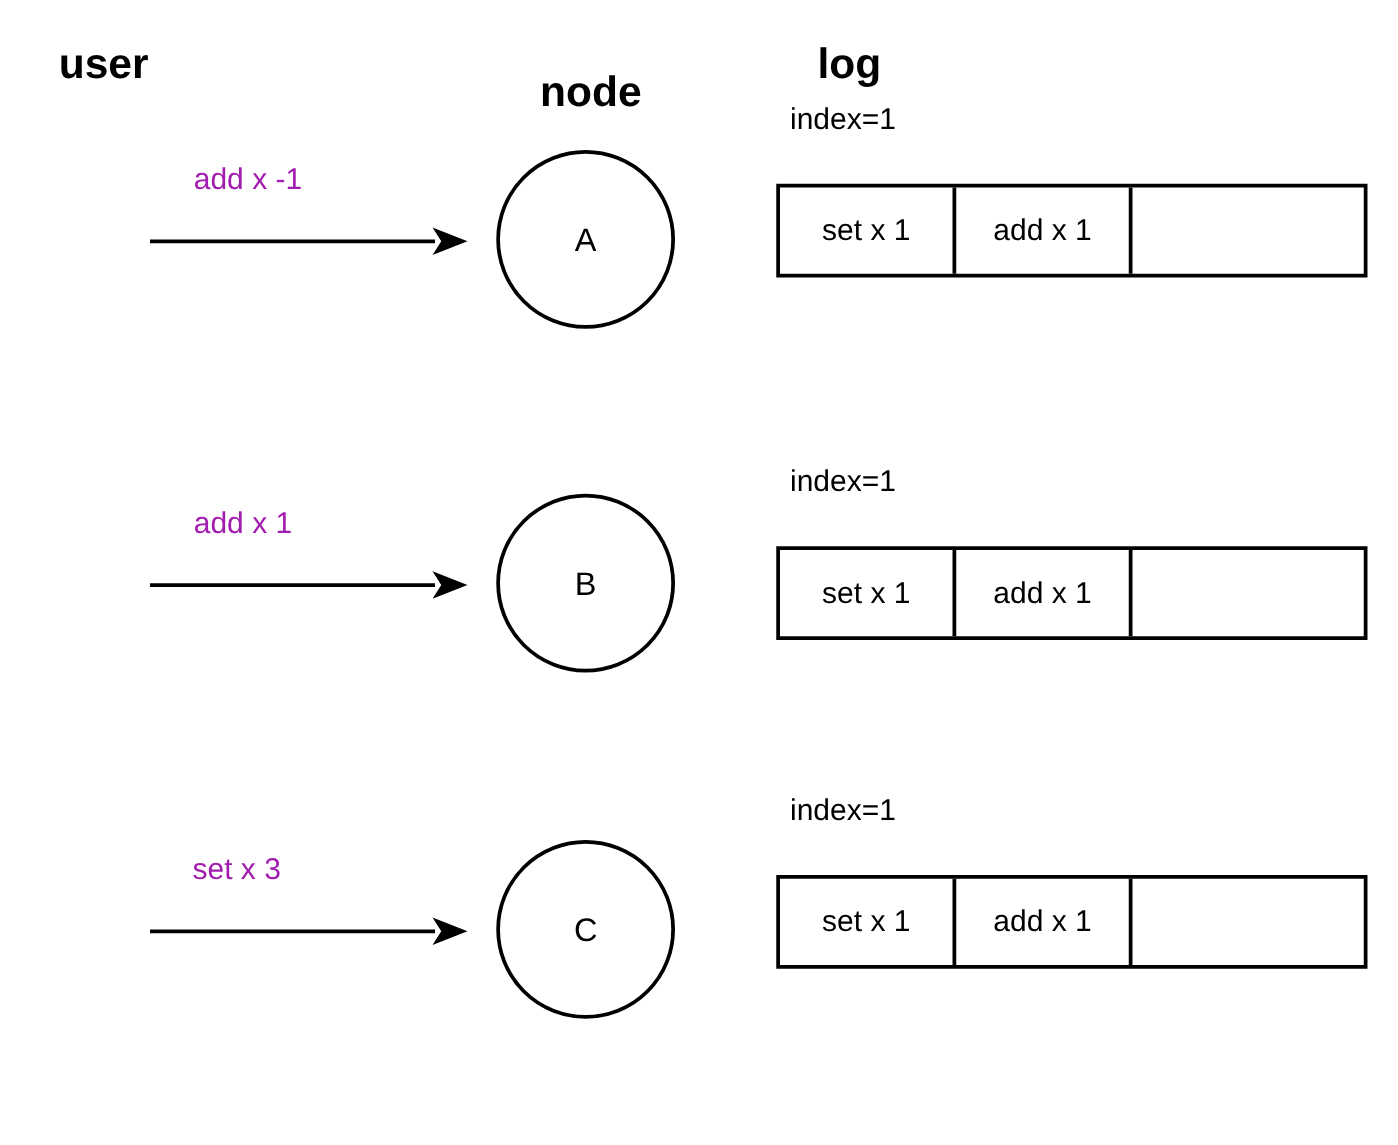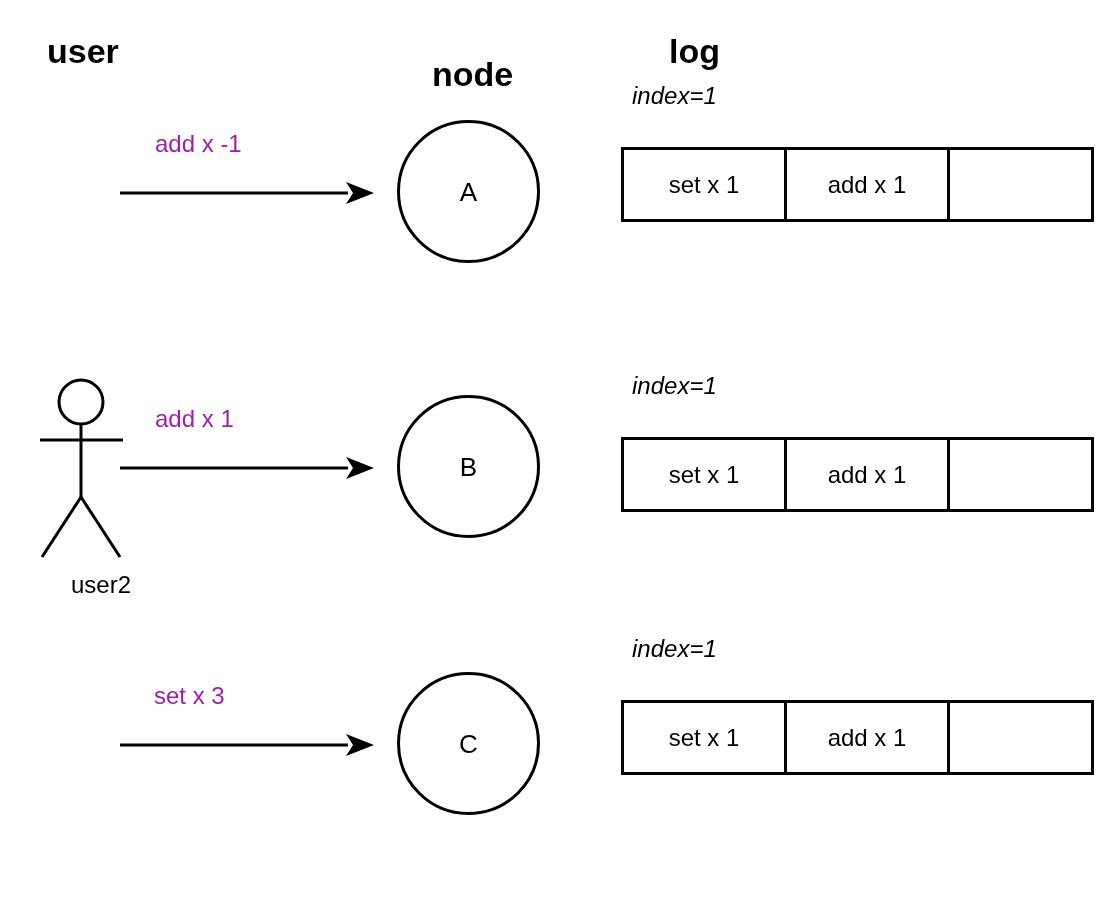--- a/index.html
+++ b/index.html
@@ -26,21 +26,21 @@
   .col-header {
     position: absolute;
     font-size: 34px;
     font-weight: bold;
     line-height: 1;
     white-space: nowrap;
     color: #000000;
   }
   .hdr-user { left: 47px;  top: 34px; }
   .hdr-node { left: 432px; top: 34px; margin-top: 23px; }
-  .hdr-log  { left: 669px; top: 34px; }
+  .hdr-log  { left: 654px; top: 34px; }
 
   
   .row {
     position: absolute;
     left: 0;
     width: 1118px;
     height: 300px;
   }
 
   
@@ -109,36 +109,35 @@
     top: 0px;
   }
   .log-index {
     position: absolute;
     left: 11px;
     top: -8px;
     font-size: 24px;
     line-height: 1;
     white-space: nowrap;
     color: #000000;
-    font-style: italic;
   }
   .log-table {
     position: absolute;
     left: 0px;
     top: 55px;
     width: 473px;
     height: 75px;
     border: 3px solid #000000;
     box-sizing: border-box;
     display: flex;
     background: #ffffff;
   }
   .log-cell {
     flex: 0 0 auto;
-    width: 163px;
+    width: 141px;
     border-right: 3px solid #000000;
     box-sizing: border-box;
     display: flex;
     align-items: center;
     justify-content: center;
     font-size: 24px;
     color: #000000;
   }
   .log-cell:last-child {
     border-right: none;
@@ -176,30 +175,20 @@
         <div class="log-cell">set x 1</div>
         <div class="log-cell">add x 1</div>
         <div class="log-cell"></div>
       </div>
     </div>
 
   </div>
 
   <div class="row" style="top:375px;">
 
-    <div class="actor">
-      <svg width="110" height="195" viewBox="0 0 110 195">
-        <circle cx="51" cy="27" r="22" fill="none" stroke="#000" stroke-width="3"></circle>
-        <line x1="51" y1="50" x2="51" y2="122" stroke="#000" stroke-width="3"></line>
-        <line x1="10" y1="65" x2="93" y2="65" stroke="#000" stroke-width="3"></line>
-        <line x1="51" y1="122" x2="12" y2="182" stroke="#000" stroke-width="3"></line>
-        <line x1="51" y1="122" x2="90" y2="182" stroke="#000" stroke-width="3"></line>
-      </svg>
-      <div class="actor-label">user2</div>
-    </div>
 
     <div class="arrow-wrap">
       <svg width="260" height="26" viewBox="0 0 260 26">
         <line x1="2" y1="15" x2="230" y2="15" stroke="#000" stroke-width="3"></line>
         <path d="M 228 4 L 256 15 L 228 26 L 235 15 Z" fill="#000"></path>
       </svg>
       <div class="arrow-label" style="left:37px; top:-46px;">add x 1</div>
     </div>
 
     <div class="node-circle">

